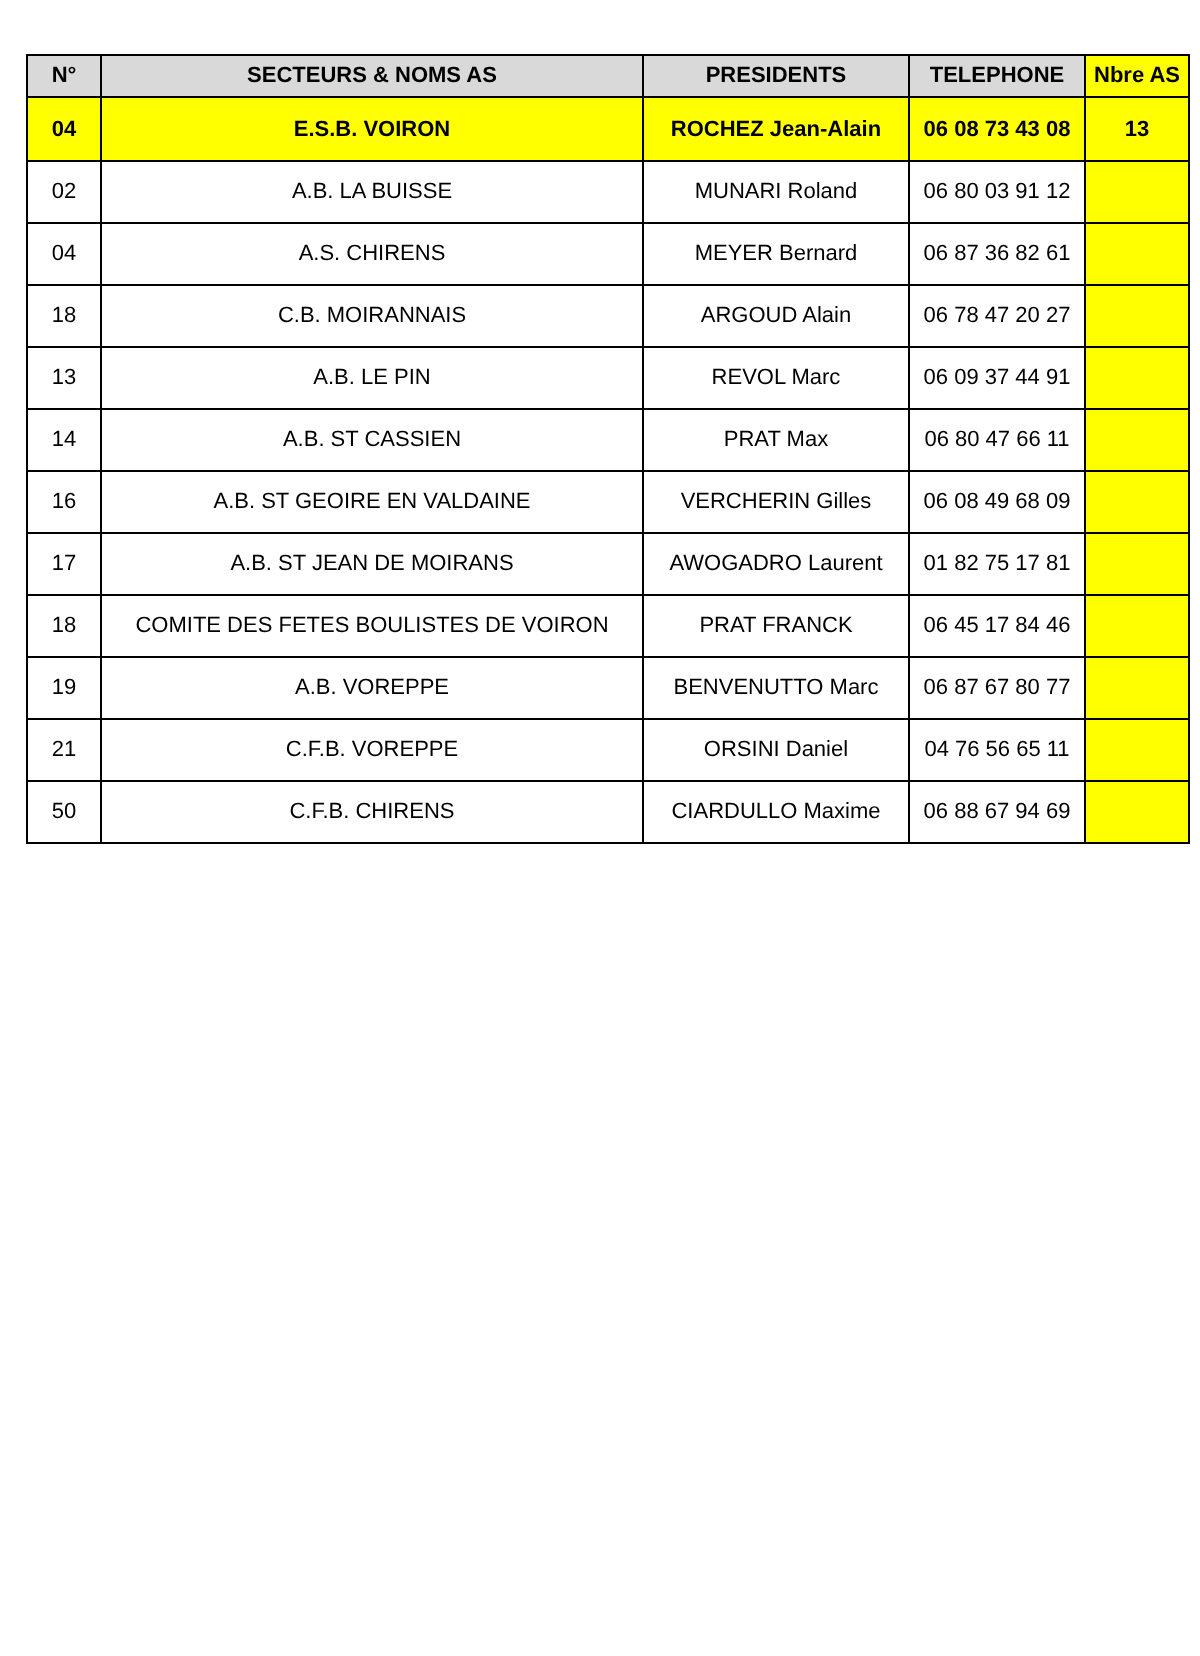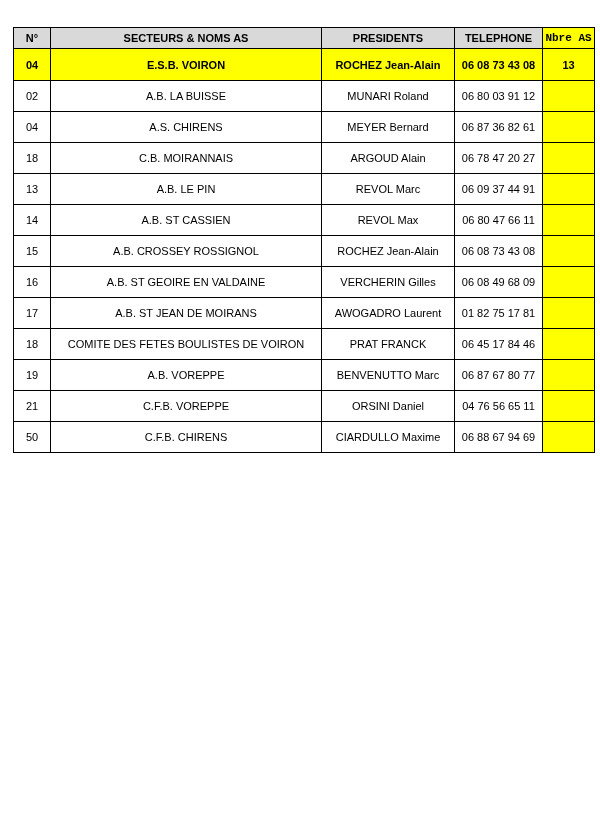--- a/index.html
+++ b/index.html
@@ -35,21 +35,20 @@
     padding: 0 2px;
     overflow: hidden;
   }
   .as-table thead th {
     background: #d9d9d9;
     font-weight: bold;
     height: 20px;
   }
   .as-table thead th.th-nbre {
     background: #ffff00;
-    font-family: Liberation Mono, monospace;
   }
   .as-table tbody td {
     background: #ffffff;
     font-weight: normal;
     height: 30px;
   }
   .as-table tbody td.c-nbre {
     background: #ffff00;
   }
   .as-table tbody tr.highlight td {
@@ -112,29 +111,22 @@
         <tr>
           <td>13</td>
           <td>A.B. LE PIN</td>
           <td>REVOL Marc</td>
           <td>06 09 37 44 91</td>
           <td class="c-nbre"></td>
         </tr>
         <tr>
           <td>14</td>
           <td>A.B. ST CASSIEN</td>
-          <td>REVOL Max</td>
+          <td>PRAT Max</td>
           <td>06 80 47 66 11</td>
-          <td class="c-nbre"></td>
-        </tr>
-        <tr>
-          <td>15</td>
-          <td>A.B. CROSSEY ROSSIGNOL</td>
-          <td>ROCHEZ Jean-Alain</td>
-          <td>06 08 73 43 08</td>
           <td class="c-nbre"></td>
         </tr>
         <tr>
           <td>16</td>
           <td>A.B. ST GEOIRE EN VALDAINE</td>
           <td>VERCHERIN Gilles</td>
           <td>06 08 49 68 09</td>
           <td class="c-nbre"></td>
         </tr>
         <tr>

